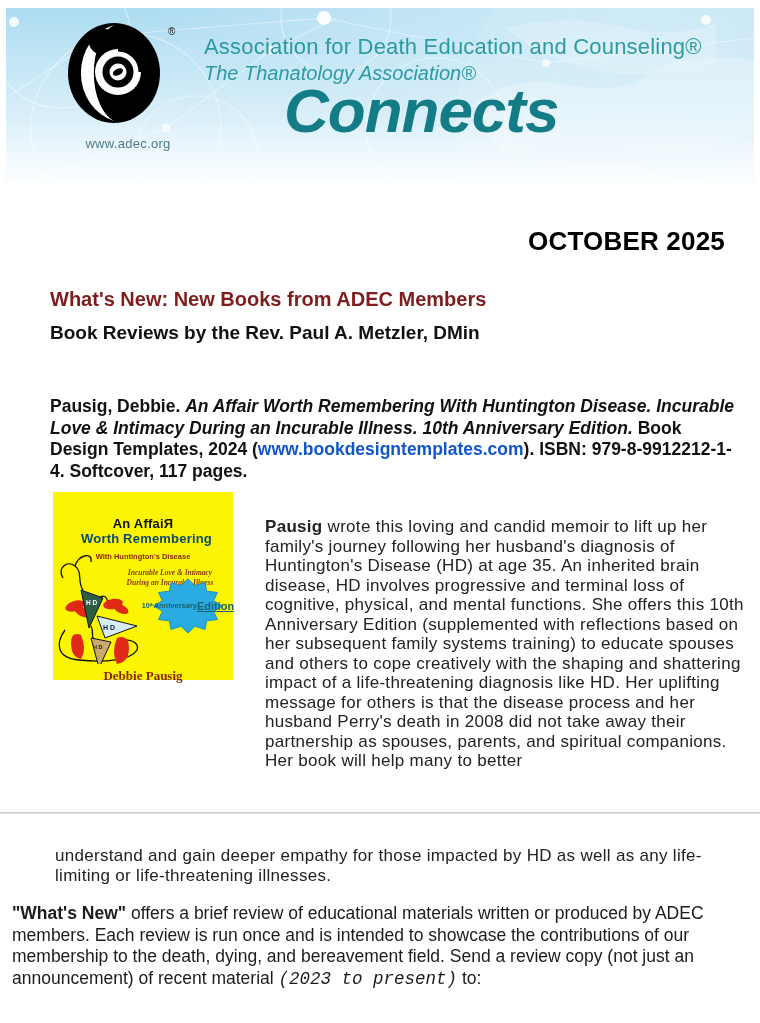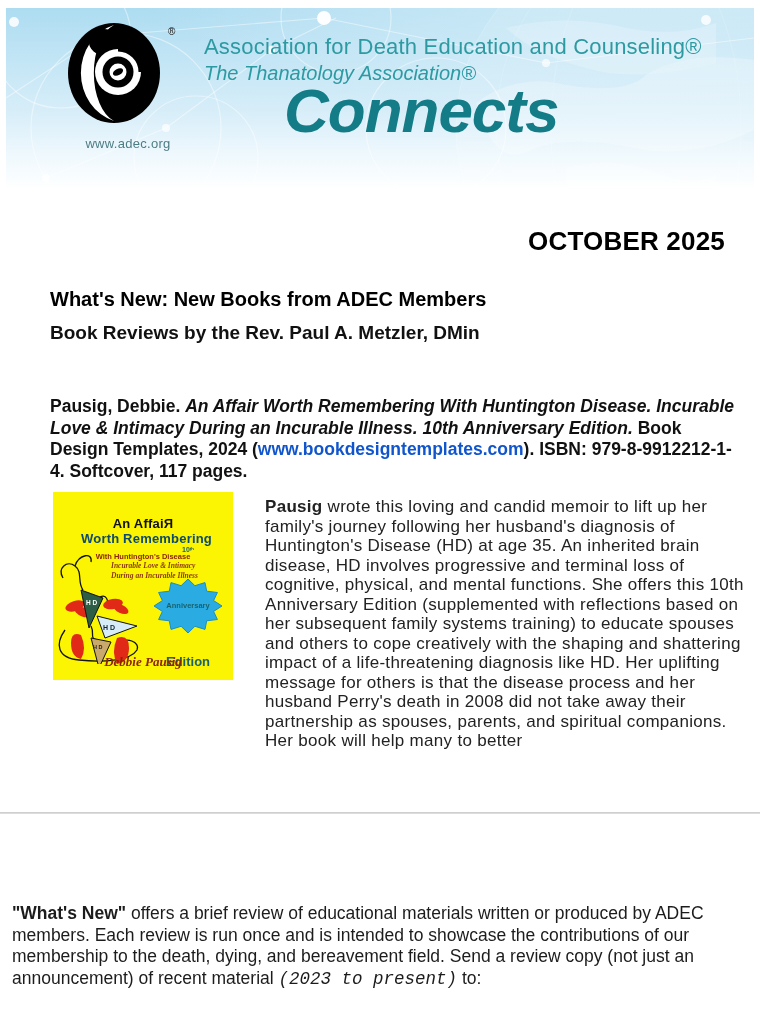--- a/index.html
+++ b/index.html
@@ -19,40 +19,40 @@
   .logo-url { position:absolute; left:62px; top:128px; width:120px; text-align:center; font-size:13px; color:#4e7c84; letter-spacing:.3px; }
   .org1 { position:absolute; left:198px; top:26px; font-size:22px; color:#2d9aa2; letter-spacing:.2px; }
   .org2 { position:absolute; left:198px; top:54px; font-size:20px; font-style:italic; color:#2d9aa2; }
   .connects { position:absolute; left:278px; top:72px; font-size:62px; font-weight:bold; font-style:italic; color:#147c86; letter-spacing:-1px; line-height:1; }
   .connects-reflect-wrap { position:absolute; left:278px; top:136px; height:60px; overflow:hidden;
     -webkit-mask-image:linear-gradient(180deg,rgba(0,0,0,.5) 0%,rgba(0,0,0,0) 85%);
     mask-image:linear-gradient(180deg,rgba(0,0,0,.5) 0%,rgba(0,0,0,0) 85%); opacity:.55; }
 
   
   .issue-date { position:absolute; right:35px; top:226px; font-size:26px; font-weight:bold; color:#000; letter-spacing:.2px; }
-  .section-heading { position:absolute; left:50px; top:288px; font-size:20px; font-weight:bold; color:#000000; }
+  .section-heading { position:absolute; left:50px; top:288px; font-size:20px; font-weight:bold; color:#7f1d1d; }
   .byline { position:absolute; left:50px; top:322px; font-size:19px; font-weight:bold; color:#111; }
   .citation { position:absolute; left:50px; top:396px; width:692px; font-size:17.5px; font-weight:bold; line-height:21.5px; color:#111; }
   .citation i { font-style:italic; }
   .cite-link { color:#1155cc; text-decoration:none; cursor:pointer; }
 
   .cover { position:absolute; left:53px; top:492px; width:180px; height:188px; background:#fbf402; }
   .cover-title1 { position:absolute; top:24px; width:100%; text-align:center; font-size:13px; font-weight:bold; color:#111; letter-spacing:.2px; }
   .cover-title2 { position:absolute; top:39px; width:100%; text-align:left; font-size:13px; font-weight:bold; color:#0c4a6e; letter-spacing:.2px;margin-left:28px; }
   .cover-sub   { position:absolute; top:60px; width:100%; text-align:center; font-size:7.5px; font-weight:bold; color:#8b2409; }
-  .cover-tag   { position:absolute; top:69px; left:58px; width:118px; text-align:left; font-size:7.5px; font-weight:bold; font-style:italic; color:#8b3a0e; font-family:"Liberation Serif","DejaVu Serif",serif; line-height:10px; }
-  .cover-author{ position:absolute; top:162px; width:100%; text-align:center; font-size:13px; font-weight:bold; font-style:italic; color:#8b2409; font-family:"Liberation Serif","DejaVu Serif",serif; }
+  .cover-tag   { position:absolute; top:76px; left:58px; width:118px; text-align:center; font-size:7.5px; font-weight:bold; font-style:italic; color:#8b3a0e; font-family:"Liberation Serif","DejaVu Serif",serif; line-height:10px; }
+  .cover-author{ position:absolute; top:176px; width:100%; text-align:center; font-size:13px; font-weight:bold; color:#8b2409; font-family:"Liberation Serif","DejaVu Serif",serif; }
   .cover-art   { position:absolute; left:0px; top:40px; }
   .cover-badge { position:absolute; left:100px; top:86px; }
-  .badge-text  { position:absolute; left:100px; top:86px; width:70px; height:56px; display:flex; flex-direction:column; justify-content:center; align-items:center; color:#18626e; font-weight:bold; text-align:center;gap:48px; }
+  .badge-text  { position:absolute; left:100px; top:86px; width:70px; height:56px; display:flex; flex-direction:row; justify-content:center; align-items:center; color:#18626e; font-weight:bold; text-align:center; }
   .badge-l1 { font-size:7px; line-height:8px; }
   .badge-l2 { font-size:7.5px; line-height:8.5px; }
-  .badge-l3 { font-size:13px; line-height:8.5px; }
+  .badge-l3 { font-size:11px; line-height:8.5px;text-decoration:underline; }
 
-  .review { position:absolute; left:265px; top:497px; width:490px; font-size:17px; line-height:19.5px; letter-spacing:.3px; color:#222; }
+  .review { position:absolute; left:265px; top:517px; width:490px; font-size:17px; line-height:19.5px; letter-spacing:.3px; color:#222; }
   .review b { letter-spacing:.3px; }
 
   .divider { position:absolute; left:0; top:812px; width:760px; height:2px; background:#dcdcdc; border-top:1px solid #cfcfcf; }
 
   .continuation { position:absolute; left:55px; top:846px; width:697px; font-size:17px; line-height:20px; letter-spacing:.3px; color:#222; }
   .footer-note { position:absolute; left:12px; top:903px; width:727px; font-size:17.5px; line-height:21.5px; color:#1c1c1c; }
   .footer-note i { font-style:italic;font-family:Liberation Mono, monospace; }
 </style>
 </head>
 <body>
@@ -170,16 +170,17 @@
       <div class="badge-l3">Edition</div>
     </div>
 
     <div class="cover-author">Debbie Pausig</div>
   </div>
 
   <p class="review"><b>Pausig</b><span> wrote this loving and candid memoir to lift up her family's journey following her husband's diagnosis of Huntington's Disease (HD) at age 35. An inherited brain disease, HD involves progressive and terminal loss of cognitive, physical, and mental functions. She offers this 10th Anniversary Edition (supplemented with reflections based on her subsequent family systems training) to educate spouses and others to cope creatively with the shaping and shattering impact of a life-threatening diagnosis like HD. Her uplifting message for others is that the disease process and her husband Perry's death in 2008 did not take away their partnership as spouses, parents, and spiritual companions. Her book will help many to better</span></p>
 
   <div class="divider"></div>
 
+  <p class="continuation">understand and gain deeper empathy for those impacted by HD as well as any life-limiting or life-threatening illnesses.</p>
 
   <p class="footer-note"><b>"What's New"</b><span> offers a brief review of educational materials written or produced by ADEC members. Each review is run once and is intended to showcase the contributions of our membership to the death, dying, and bereavement field. Send a review copy (not just an announcement) of recent material </span><i>(2023 to present)</i><span> to:</span></p>
 
 </div>
 
 </body></html>

